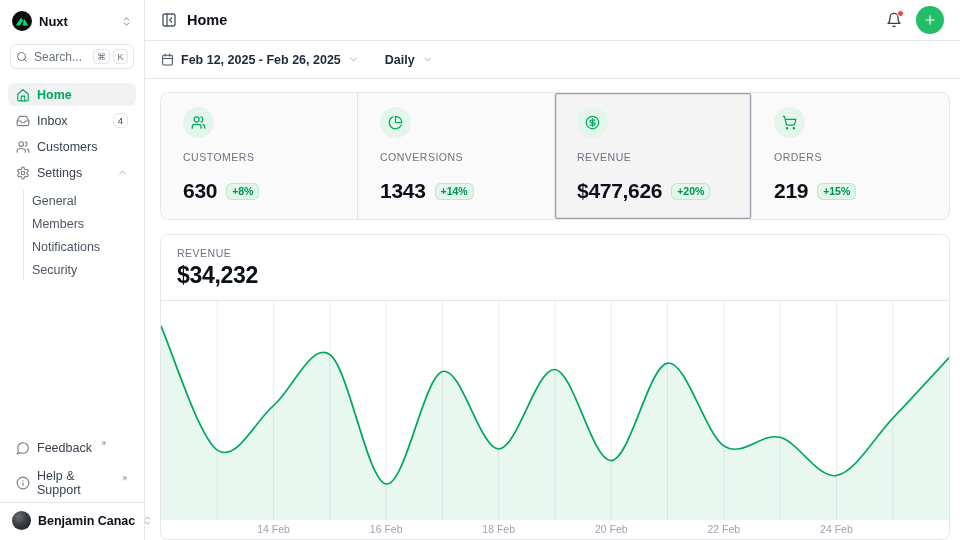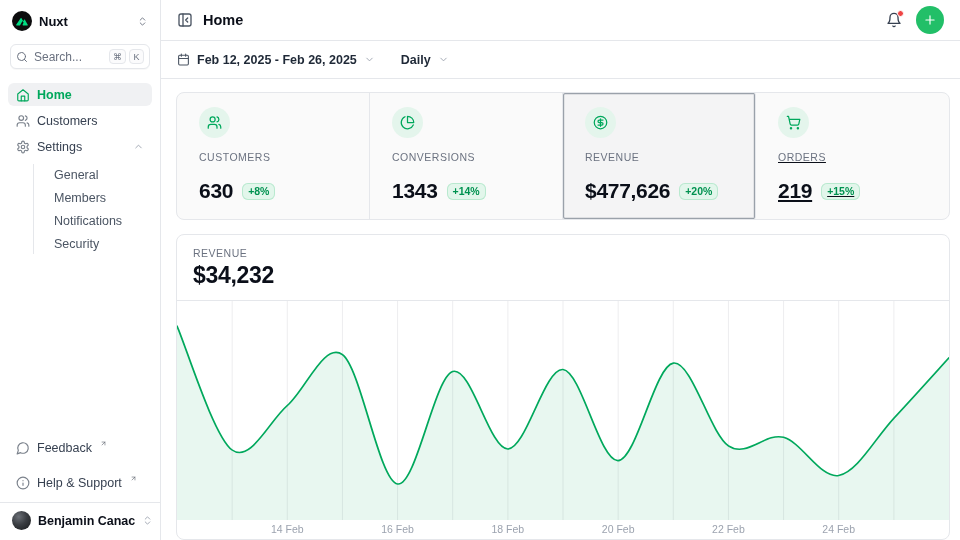--- a/index.html
+++ b/index.html
@@ -9,36 +9,36 @@
   *{box-sizing:border-box; margin:0; padding:0;}
   html,body{width:960px; height:540px; overflow:hidden;}
   body{
     font-family:"Liberation Sans","DejaVu Sans",sans-serif;
     background:#fff; color:var(--text); display:flex; font-size:13px;
   }
   svg{display:block;}
   .ico{stroke:currentColor; fill:none; stroke-width:2; stroke-linecap:round; stroke-linejoin:round;}
 
   
-  .sidebar{width:161px; border-right:1px solid var(--border); display:flex; flex-direction:column; padding:8px 8px 4px;}
+  .sidebar{width:145px; border-right:1px solid var(--border); display:flex; flex-direction:column; padding:8px 8px 4px;}
   .ws-row{display:flex; align-items:center; gap:7px; padding:2px 4px; height:26px;}
   .logo-circle{width:20px; height:20px; border-radius:50%; background:#0c0c0d; display:flex; align-items:center; justify-content:center; flex:0 0 auto;}
   .ws-name{font-weight:700; font-size:13px;}
   .ws-caret{margin-left:auto; color:var(--muted);}
   .search{margin:10px 2px 2px; height:25px; display:flex; align-items:center; gap:6px; border:1px solid var(--border); border-radius:6px; padding:0 5px; background:#fff; color:var(--muted); font-size:12px; box-shadow:0 1px 1px rgba(0,0,0,.03);}
   .kbds{margin-left:auto; display:flex; gap:3px;}
   .kbd{min-width:15px; height:15px; border:1px solid var(--border); border-radius:4px; background:#fbfbfc; color:var(--muted); font-size:9px; display:flex; align-items:center; justify-content:center; padding:0 3px;}
   .nav{margin-top:12px; display:flex; flex-direction:column; gap:3px;}
   .nav-item{display:flex; align-items:center; gap:7px; height:23px; padding:0 8px; border-radius:6px; color:#374151; font-size:12.5px; cursor:pointer;}
   .nav-item .nico{color:#7b828c; display:flex;}
   .nav-item.active{background:#f0f1f3; color:var(--primary); font-weight:600;}
   .nav-item.active .nico{color:var(--primary);}
   .count-chip{margin-left:auto; border:1px solid var(--border); border-radius:5px; background:#fff; color:#374151; font-size:9.5px; min-width:15px; height:15px; display:flex; align-items:center; justify-content:center; padding:0 3px;}
   .tail{margin-left:auto; color:var(--faint); display:flex;}
-  .sub{margin:3px 0 0 25px; border-left:1px solid var(--border); padding-left:12px; display:flex; flex-direction:column; gap:2px;}
+  .sub{margin:3px 0 0 15px; border-left:1px solid var(--border); padding-left:0; display:flex; flex-direction:column; gap:2px;}
   .sub-item{font-size:12.5px; color:#4b5563; height:21px; display:flex; align-items:center; padding:0 8px; border-radius:6px; cursor:pointer;}
   .side-spacer{flex:1;}
   .foot{display:flex; flex-direction:column; gap:12px;}
   .ext{color:#565d68; display:flex; transform:translateY(-4px); margin-left:1px;}
   .user-sec{margin:8px -8px 0; border-top:1px solid var(--border); padding:8px 12px 6px; display:flex; align-items:center; gap:7px;}
   .avatar{width:19px; height:19px; border-radius:50%; background:radial-gradient(circle at 35% 30%,#6b6f76 0%,#3a3d42 45%,#17181b 100%); flex:0 0 auto;}
   .user-name{font-weight:700; font-size:12.5px; white-space:nowrap;}
 
   
   .main{flex:1; display:flex; flex-direction:column; min-width:0;}
@@ -52,21 +52,21 @@
   .toolbar{height:38px; border-bottom:1px solid var(--border); display:flex; align-items:center; padding:0 16px; gap:26px;}
   .tool-group{display:flex; align-items:center; gap:7px; color:#1f2937; font-weight:700; font-size:12.5px; cursor:pointer;}
   .tool-group .tico{color:#4b5563; display:flex;}
   .tool-group .caret{color:var(--faint); display:flex;}
 
   .content{flex:1; padding:13px 10px 0 15px; display:flex; flex-direction:column; min-height:0;}
 
   
   .stats{display:grid; grid-template-columns:repeat(4,1fr); border:1px solid var(--border); border-radius:8px; background:var(--cellbg); overflow:hidden;}
   .stat-cell{padding:14px 22px 16px; border-right:1px solid var(--border); cursor:pointer;}
-  .stat-cell:last-child{border-right:none;text-decoration:underline;}
+  .stat-cell:last-child{border-right:none;}
   .stat-cell.selected{background:#f4f4f5; box-shadow:inset 0 0 0 1.2px #9aa1aa; border-radius:2px;}
   .icon-circle{width:31px; height:31px; border-radius:50%; background:#e4f5ec; color:var(--primary); display:flex; align-items:center; justify-content:center;}
   .stat-label{margin-top:13px; font-size:10.5px; letter-spacing:.5px; color:var(--muted); font-weight:500;}
   .stat-value-row{margin-top:16px; display:flex; align-items:center; gap:9px;}
   .stat-value{font-size:21px; font-weight:700; letter-spacing:-.3px;}
   .delta-badge{font-size:10.5px; font-weight:700; color:#009250; background:#e2f6eb; box-shadow:inset 0 0 0 1px #b9e9cf; border-radius:6px; padding:2.5px 6px;}
 
   
   .chart-card{margin-top:14px; border:1px solid var(--border); border-radius:8px; background:#fff; flex:1; display:flex; flex-direction:column; overflow:hidden; min-height:0;}
   .chart-head{padding:12px 16px 11px; border-bottom:1px solid var(--border);}
@@ -112,20 +112,30 @@
 
   <nav class="nav">
     <div class="nav-item active">
       <span class="nico">
         <svg class="ico" width="14" height="14" viewBox="0 0 24 24">
             <path d="M3 10.2 12 3l9 7.2V20a2 2 0 0 1-2 2H5a2 2 0 0 1-2-2z"></path>
             <path d="M9 22v-8h6v8"></path>
           </svg>
       </span>
       <span>Home</span>
+    </div>
+    <div class="nav-item">
+      <span class="nico">
+        <svg class="ico" width="14" height="14" viewBox="0 0 24 24">
+            <polyline points="22 12 16 12 14 15 10 15 8 12 2 12"></polyline>
+            <path d="M5.45 5.11 2 12v6a2 2 0 0 0 2 2h16a2 2 0 0 0 2-2v-6l-3.45-6.89A2 2 0 0 0 16.76 4H7.24a2 2 0 0 0-1.79 1.11z"></path>
+          </svg>
+      </span>
+      <span>Inbox</span>
+      <span class="count-chip">4</span>
     </div>
     <div class="nav-item">
       <span class="nico">
         <svg class="ico" width="14" height="14" viewBox="0 0 24 24">
             <path d="M16 21v-2a4 4 0 0 0-4-4H6a4 4 0 0 0-4 4v2"></path>
             <circle cx="9" cy="7" r="4"></circle>
             <path d="M22 21v-2a4 4 0 0 0-3-3.87"></path>
             <path d="M16 3.13a4 4 0 0 1 0 7.75"></path>
           </svg>
       </span>

